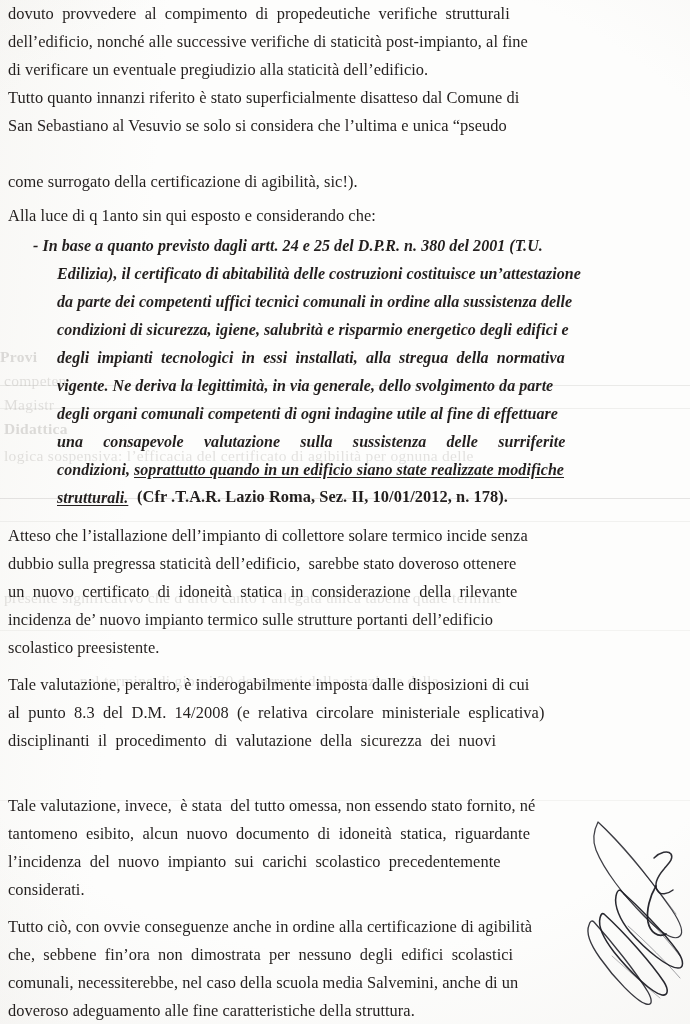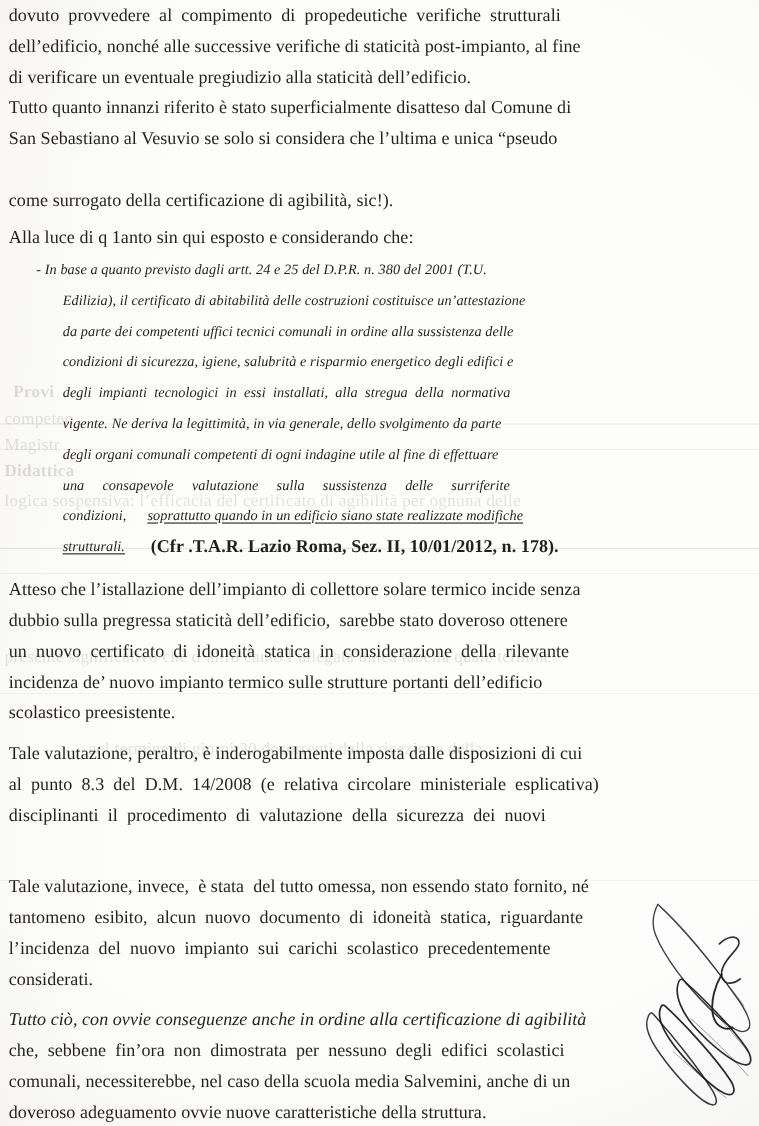--- a/index.html
+++ b/index.html
@@ -57,21 +57,21 @@
     position: absolute;
     font-size: 16.4px;
     line-height: 1;
     white-space: pre;
     letter-spacing: .05px;
   }
   
   .it { font-style: italic; }
   .bd { font-weight: bold; }
   .ul { text-decoration: underline; text-underline-offset: 2px; }
-  .sm { font-size: 13px; }
+  .sm { font-size: 16px; font-weight: bold; }
 
   #signature {
     position: absolute;
     left: 568px;
     top: 806px;
     width: 122px;
     height: 218px;
     pointer-events: none;
   }
 </style>
@@ -82,21 +82,21 @@
 
   <div id="paper-tint"></div>
 
   <div class="seam" style="top:385px;  opacity:.55;"></div>
   <div class="seam" style="top:408px;  opacity:.40;"></div>
   <div class="seam" style="top:498px;  opacity:.70;"></div>
   <div class="seam" style="top:521px;  opacity:.35;"></div>
   <div class="seam" style="top:630px;  opacity:.30;"></div>
   <div class="seam" style="top:800px;  opacity:.30;"></div>
 
-  <div class="ghost b" style="left:12px;  top:348px;">Provi</div>
+  <div class="ghost b" style="left:0;  top:348px;">Provi</div>
   <div class="ghost" style="left:4px;  top:372px;">competen</div>
   <div class="ghost" style="left:4px;  top:396px;">Magistr</div>
   <div class="ghost b" style="left:4px;  top:420px;">Didattica</div>
   <div class="ghost" style="left:4px;  top:447px;font-family:Liberation Serif, serif;">logica sospensiva: l’efficacia del certificato di agibilità per ognuna delle</div>
   <div class="ghost" style="left:4px;  top:589px;">presente significativo che d’altro canto l’allegata unica tabella quale termine</div>
   <div class="ghost" style="left:60px; top:672px;padding-left:20px;">nel termine di giorni 30 decorrenti dalla ricezione della</div>
 
   <div id="textlayer">
 
     <div class="line" style="left:8px;  top:6px;">dovuto  provvedere  al  compimento  di  propedeutiche  verifiche  strutturali</div>
@@ -132,24 +132,24 @@
 
     <div class="line" style="left:8px; top:677px;">Tale valutazione, peraltro, è inderogabilmente imposta dalle disposizioni di cui</div>
     <div class="line" style="left:8px; top:705px;">al  punto  8.3  del  D.M.  14/2008  (e  relativa  circolare  ministeriale  esplicativa)</div>
     <div class="line" style="left:8px; top:733px;">disciplinanti  il  procedimento  di  valutazione  della  sicurezza  dei  nuovi</div>
 
     <div class="line" style="left:8px; top:798px;">Tale valutazione, invece,  è stata  del tutto omessa, non essendo stato fornito, né</div>
     <div class="line" style="left:8px; top:826px;">tantomeno  esibito,  alcun  nuovo  documento  di  idoneità  statica,  riguardante</div>
     <div class="line" style="left:8px; top:854px;">l’incidenza  del  nuovo  impianto  sui  carichi  scolastico  precedentemente</div>
     <div class="line" style="left:8px; top:882px;">considerati.</div>
 
-    <div class="line" style="left:8px; top:919px;font-style:italic;">Tutto ciò, con ovvie conseguenze anche in ordine alla certificazione di agibilità</div>
+    <div class="line" style="left:8px; top:919px;">Tutto ciò, con ovvie conseguenze anche in ordine alla certificazione di agibilità</div>
     <div class="line" style="left:8px; top:947px;">che,  sebbene  fin’ora  non  dimostrata  per  nessuno  degli  edifici  scolastici</div>
     <div class="line" style="left:8px; top:975px;">comunali, necessiterebbe, nel caso della scuola media Salvemini, anche di un</div>
-    <div class="line" style="left:8px; top:1003px;">doveroso adeguamento ovvie nuove caratteristiche della struttura.</div>
+    <div class="line" style="left:8px; top:1003px;">doveroso adeguamento alle fine caratteristiche della struttura.</div>
 
   </div>
 
   <svg id="signature" viewBox="0 0 122 218">
     <g fill="none" stroke="#1c1c24" stroke-linecap="round" stroke-linejoin="round">
       <path d="M30 16 C 52 36, 80 70, 104 104 C 112 116, 116 126, 112 130 C 106 136, 92 126, 76 110 C 56 90, 36 64, 28 44 C 24 34, 26 24, 30 16 Z" stroke-width="1.25" opacity=".85"></path>
       <path d="M33 19 C 56 42, 86 78, 108 108" stroke-width="0.8" opacity=".5"></path>
       <path d="M86 52 C 92 46, 100 44, 103 48 C 106 53, 100 58, 96 63 C 90 70, 86 78, 89 84 C 92 90, 100 88, 105 84" stroke-width="1.5" opacity=".92"></path>
       <path d="M88 80 C 82 90, 78 104, 80 116 C 82 126, 90 132, 98 128" stroke-width="1.7" opacity=".95"></path>
       <path d="M52 84 C 70 100, 96 126, 110 146 C 116 155, 116 162, 110 162 C 100 162, 78 144, 62 126 C 52 114, 46 100, 48 90 C 49 85, 50 84, 52 84 Z" stroke-width="1.5" opacity=".95"></path>

